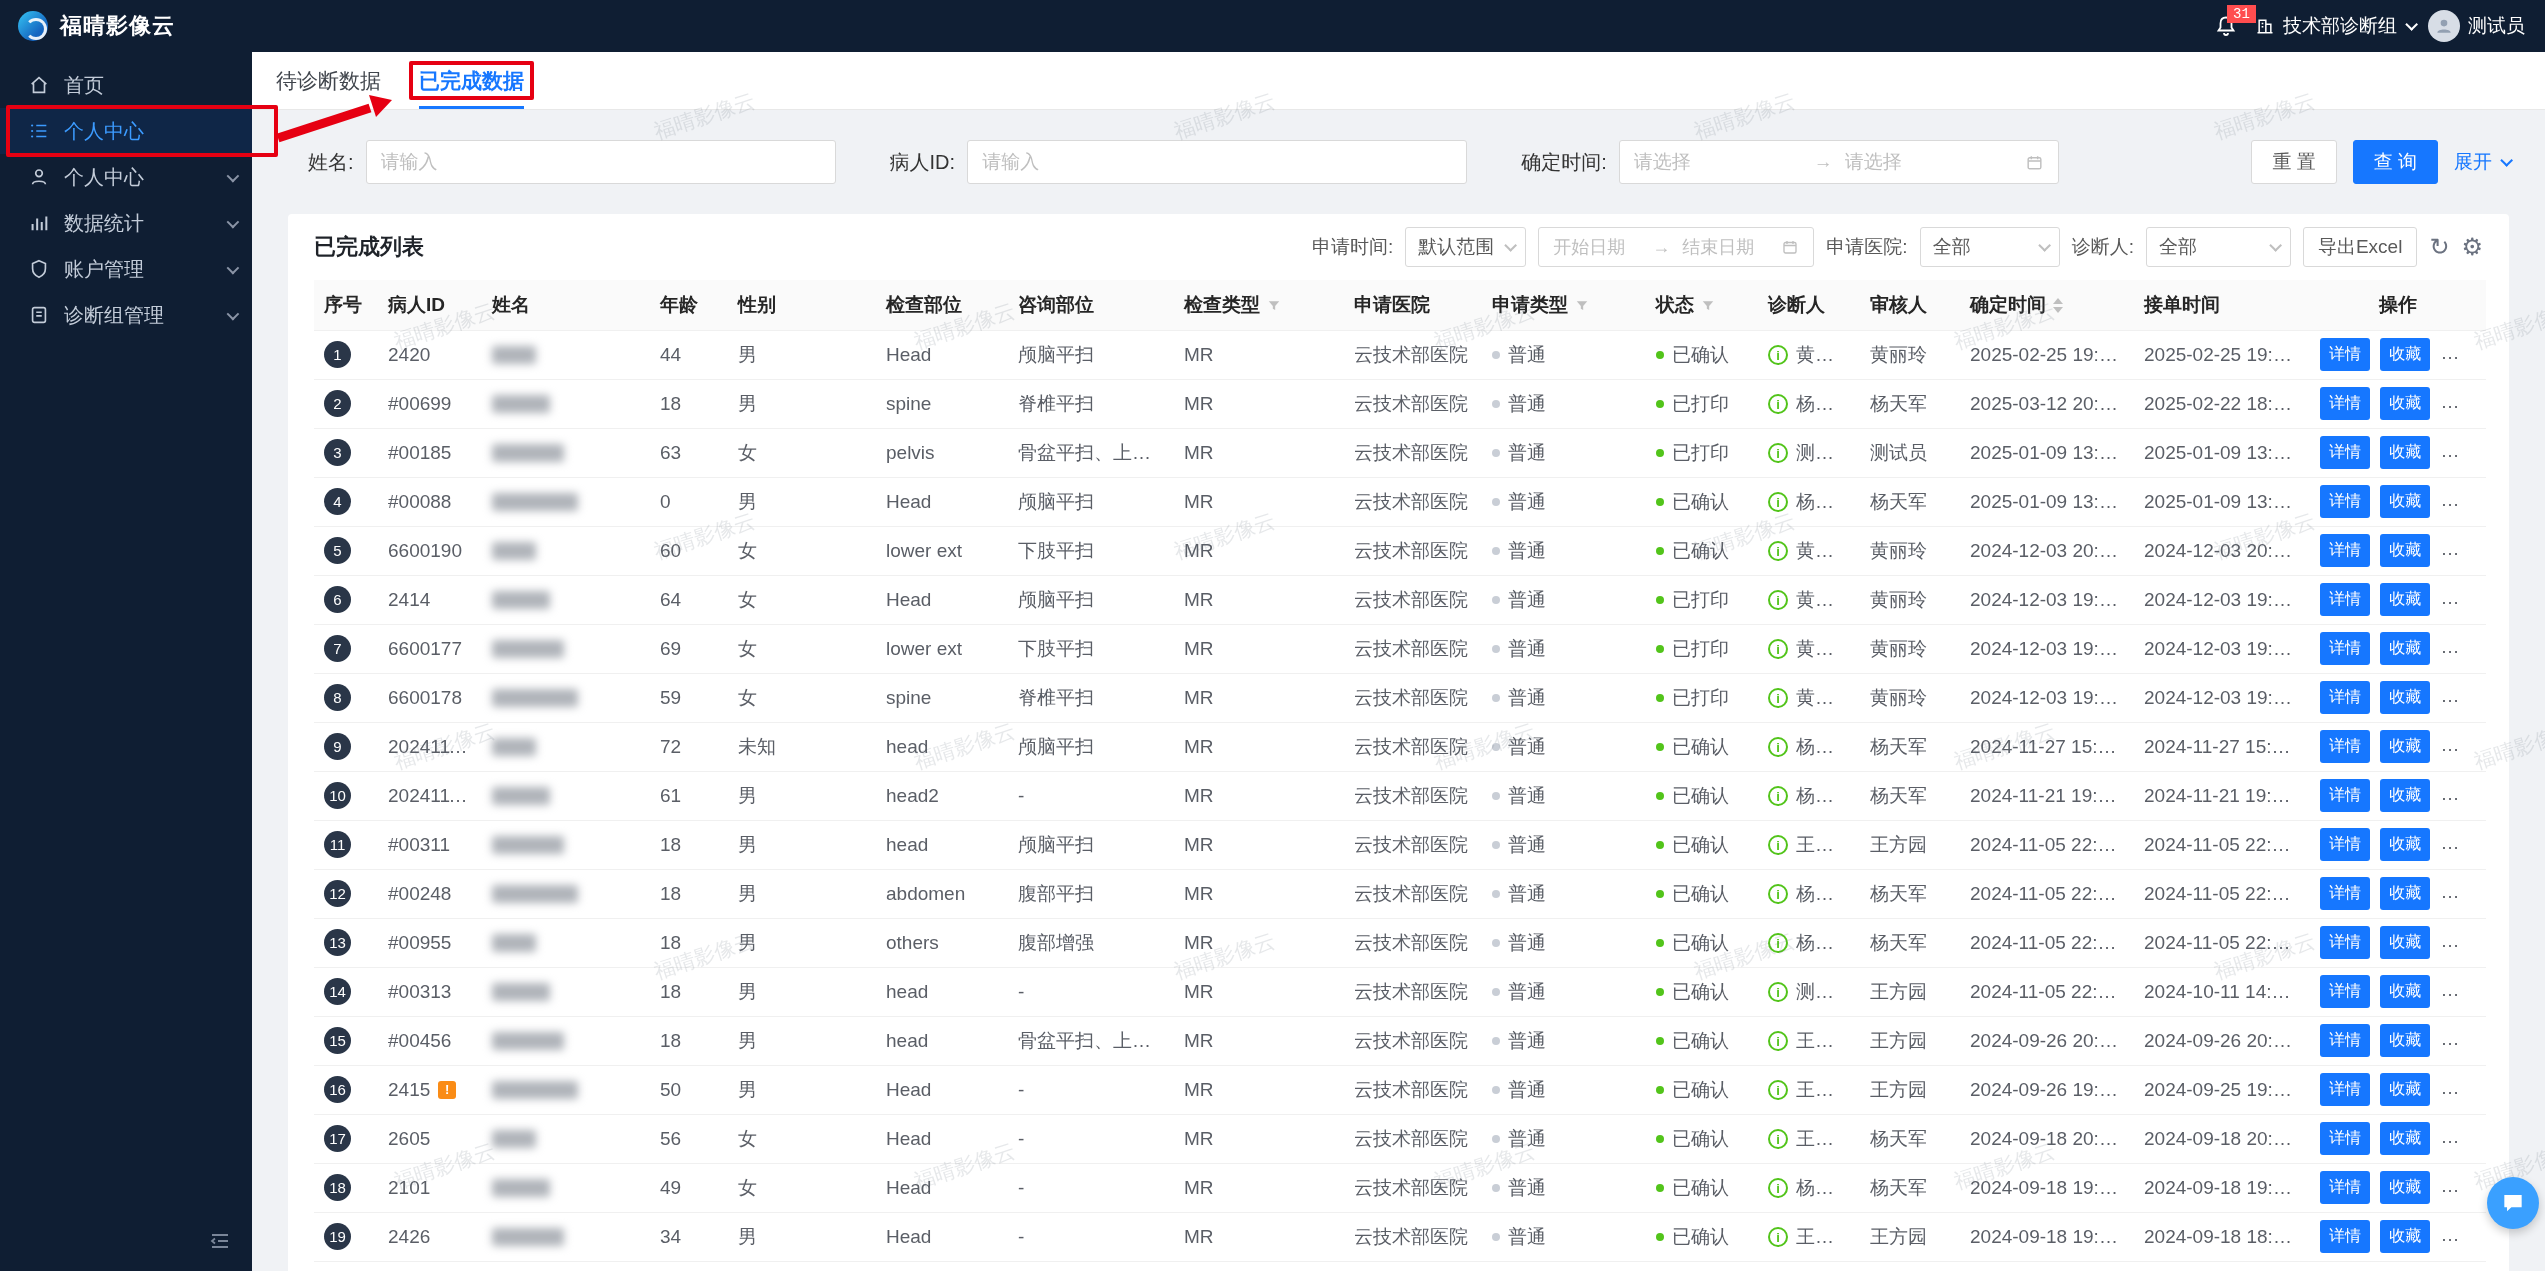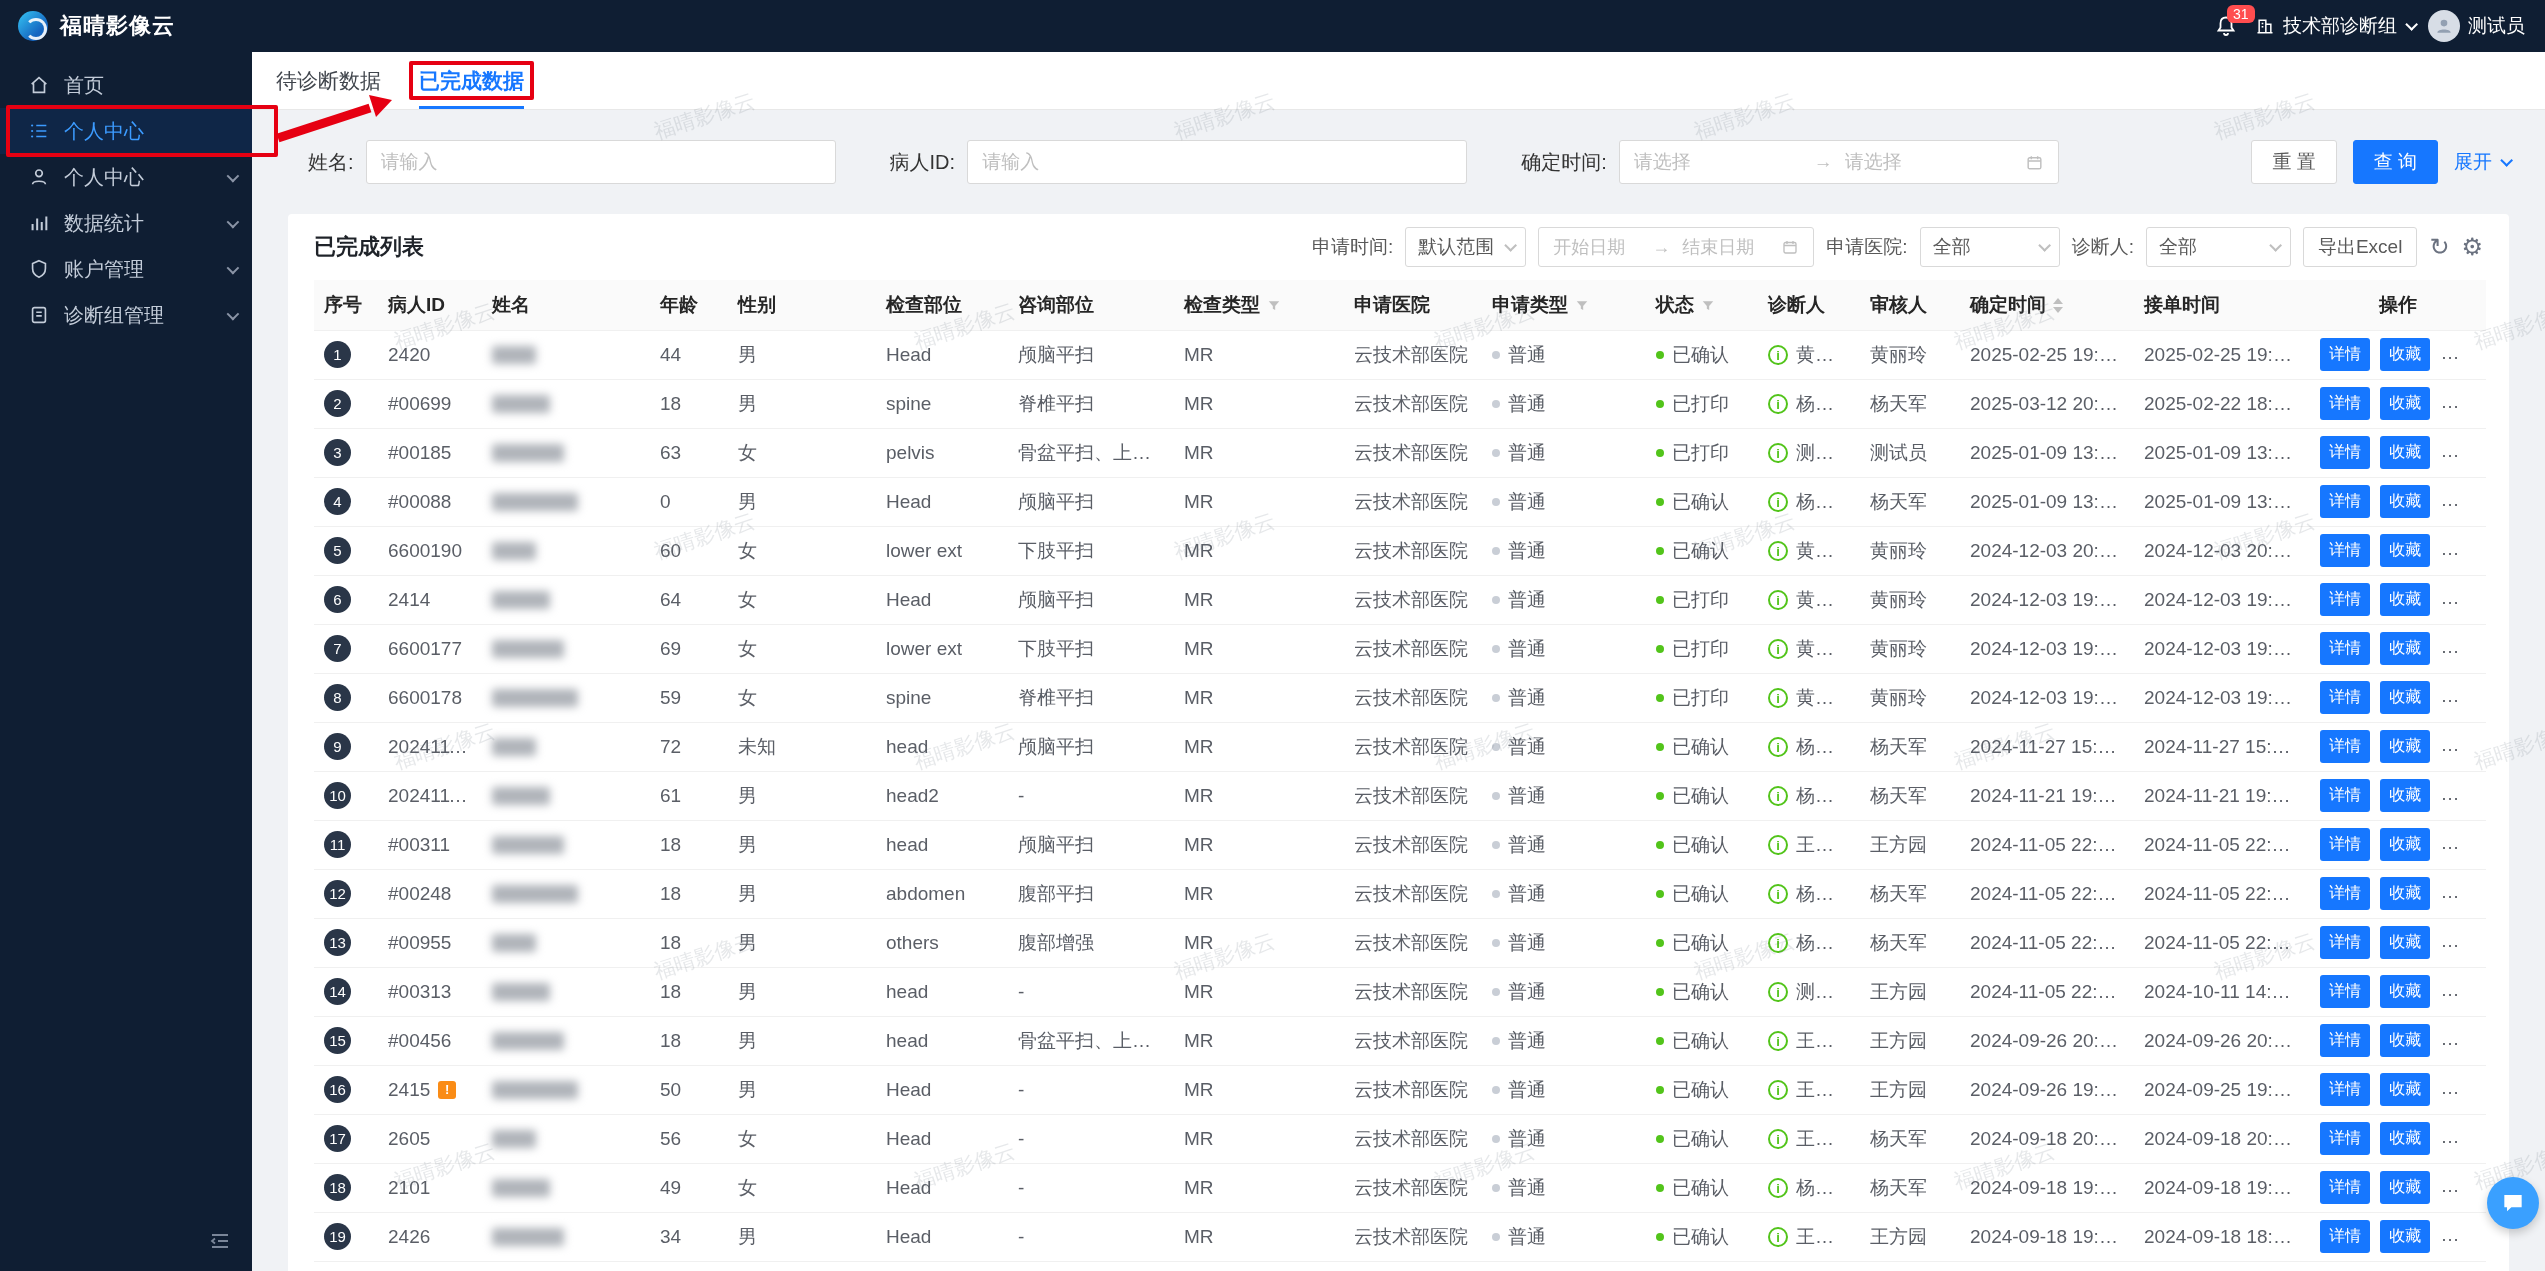--- a/index.html
+++ b/index.html
@@ -19,21 +19,21 @@
   .logo-area { width:252px; display:flex; align-items:center; gap:12px; padding-left:18px; flex:0 0 auto; }
   .logo-mark { width:30px; height:30px; border-radius:50%;
     background:linear-gradient(135deg,#36c6f4 0%,#1565c0 70%); position:relative; }
   .logo-mark::after { content:""; position:absolute; left:7px; top:7px; width:16px; height:16px;
     border-radius:50%; border:3px solid rgba(255,255,255,.9); border-left-color:transparent; }
   .logo-title { color:#fff; font-size:22px; font-weight:bold; letter-spacing:1px; white-space:nowrap; }
   .topbar-right { margin-left:auto; display:flex; align-items:center; gap:14px; padding-right:20px; color:#fff; }
   .bell-wrap { position:relative; width:30px; height:30px; display:flex; align-items:center; justify-content:center; cursor:pointer; }
   .badge {
     position:absolute; top:-6px; left:16px; background:#ff4d4f; color:#fff;
-    font-size:14px; line-height:18px; padding:0 6px; border-radius:6px; white-space:nowrap;
+    font-size:14px; line-height:18px; padding:0 6px; border-radius:0; white-space:nowrap;font-family:Liberation Mono, monospace;
   }
   .org-wrap { display:flex; align-items:center; gap:8px; font-size:19px; cursor:pointer; white-space:nowrap; }
   .user-wrap { display:flex; align-items:center; gap:8px; font-size:19px; cursor:pointer; white-space:nowrap; }
   .avatar { width:32px; height:32px; border-radius:50%; background:#d7dde6; display:flex; align-items:center; justify-content:center; overflow:hidden; }
   
   .sidebar {
     position:absolute; top:52px; left:0; bottom:0; width:252px;
     background:#0f1e33; z-index:30; padding-top:10px;
   }
   .side-item {

